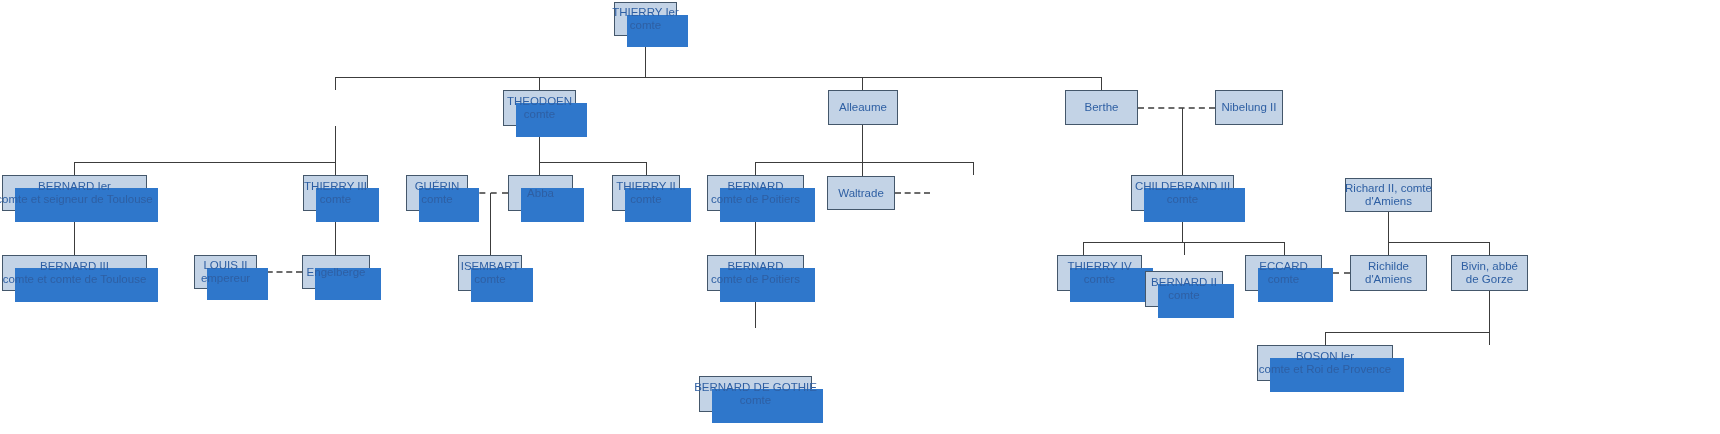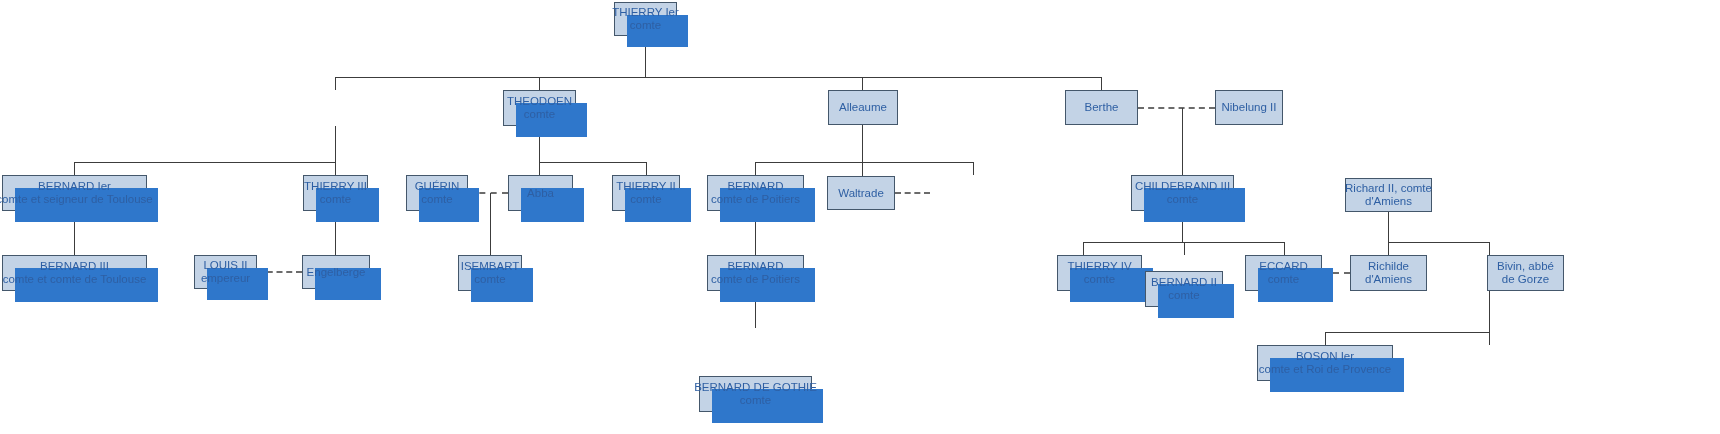--- a/index.html
+++ b/index.html
@@ -251,21 +251,21 @@
     <span class="shadowbox"></span>
     <span class="ln">ECCARD</span>
     <span class="ln">comte</span>
   </div>
 
   <div class="node" style="left:1350px; top:255px; width:77px; height:36px;">
     <span class="ln">Richilde</span>
     <span class="ln">d'Amiens</span>
   </div>
 
-  <div class="node" style="left:1451px; top:255px; width:77px; height:36px;margin-left:36px;">
+  <div class="node" style="left:1451px; top:255px; width:77px; height:36px;">
     <span class="ln">Bivin, abbé</span>
     <span class="ln">de Gorze</span>
   </div>
 
   <div class="node shadow" style="left:699px; top:328px; width:113px; height:36px;margin-top:48px;">
     <span class="shadowbox"></span>
     <span class="ln">BERNARD DE GOTHIE</span>
     <span class="ln">comte</span>
   </div>
 

